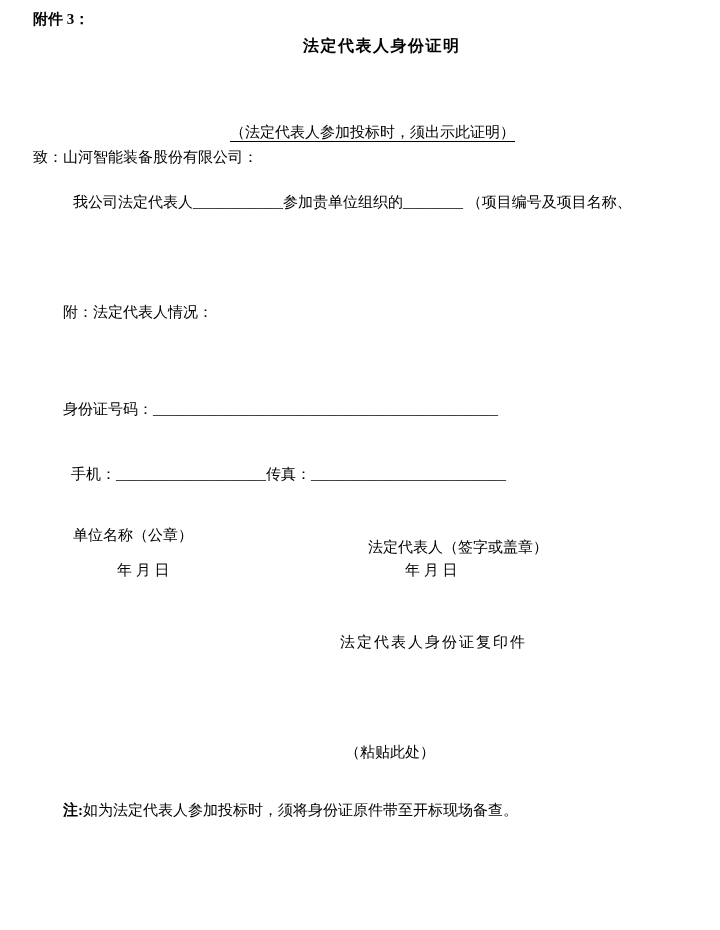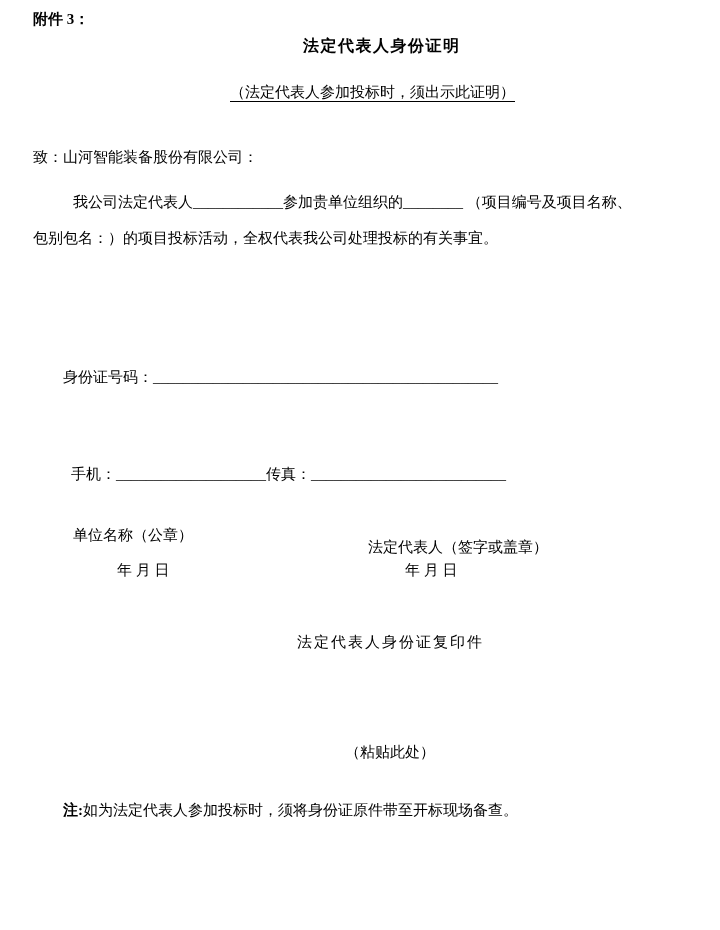--- a/index.html
+++ b/index.html
@@ -20,44 +20,45 @@
   .abs { position: absolute; white-space: nowrap; }
   .bold { font-weight: bold; }
   .doc-title {
     font-weight: bold;
     font-size: 16px;
     letter-spacing: 1.5px;
   }
   .doc-subtitle {
     text-decoration: underline;
     text-underline-offset: 4px;
+    margin-top: 40px;
   }
-  .copy-title { letter-spacing: 2px; }
+  .copy-title { letter-spacing: 2px; margin-left: 43px; }
   .note-line .note-prefix { font-weight: bold; }
 </style>
 </head>
 <body>
 
 <div class="page">
 
   <div class="abs bold" style="left:33px; top:10px;">附件 3：</div>
 
   <div class="abs doc-title" style="left:303px; top:36px;text-align:center;">法定代表人身份证明</div>
 
   <div class="abs doc-subtitle" style="left:230px; top:83px;">（法定代表人参加投标时，须出示此证明）</div>
 
   <div class="abs" style="left:33px; top:148px;">致：山河智能装备股份有限公司：</div>
 
   <div class="abs" style="left:73px; top:193px;">我公司法定代表人____________参加贵单位组织的________ （项目编号及项目名称、</div>
 
-  <div class="abs" style="left:33px; top:229px;">包别包名：）的项目投标活动，全权代表我公司处理投标的有关事宜。</div>
+
+  <div class="abs" style="left:63px; top:303px;">附：法定代表人情况：</div>
 
 
-
-  <div class="abs" style="left:63px; top:368px;">身份证号码：______________________________________________</div>
+  <div class="abs" style="left:63px; top:400px;">身份证号码：______________________________________________</div>
 
   <div class="abs" style="left:71px; top:421px;margin-top:44px;">手机：____________________传真：__________________________</div>
 
   <div class="abs" style="left:73px; top:526px;">单位名称（公章）</div>
 
   <div class="abs" style="left:368px; top:538px;">法定代表人（签字或盖章）</div>
 
   <div class="abs" style="left:117px; top:561px;">年      月      日</div>
 
   <div class="abs" style="left:405px; top:561px;">年      月      日</div>

